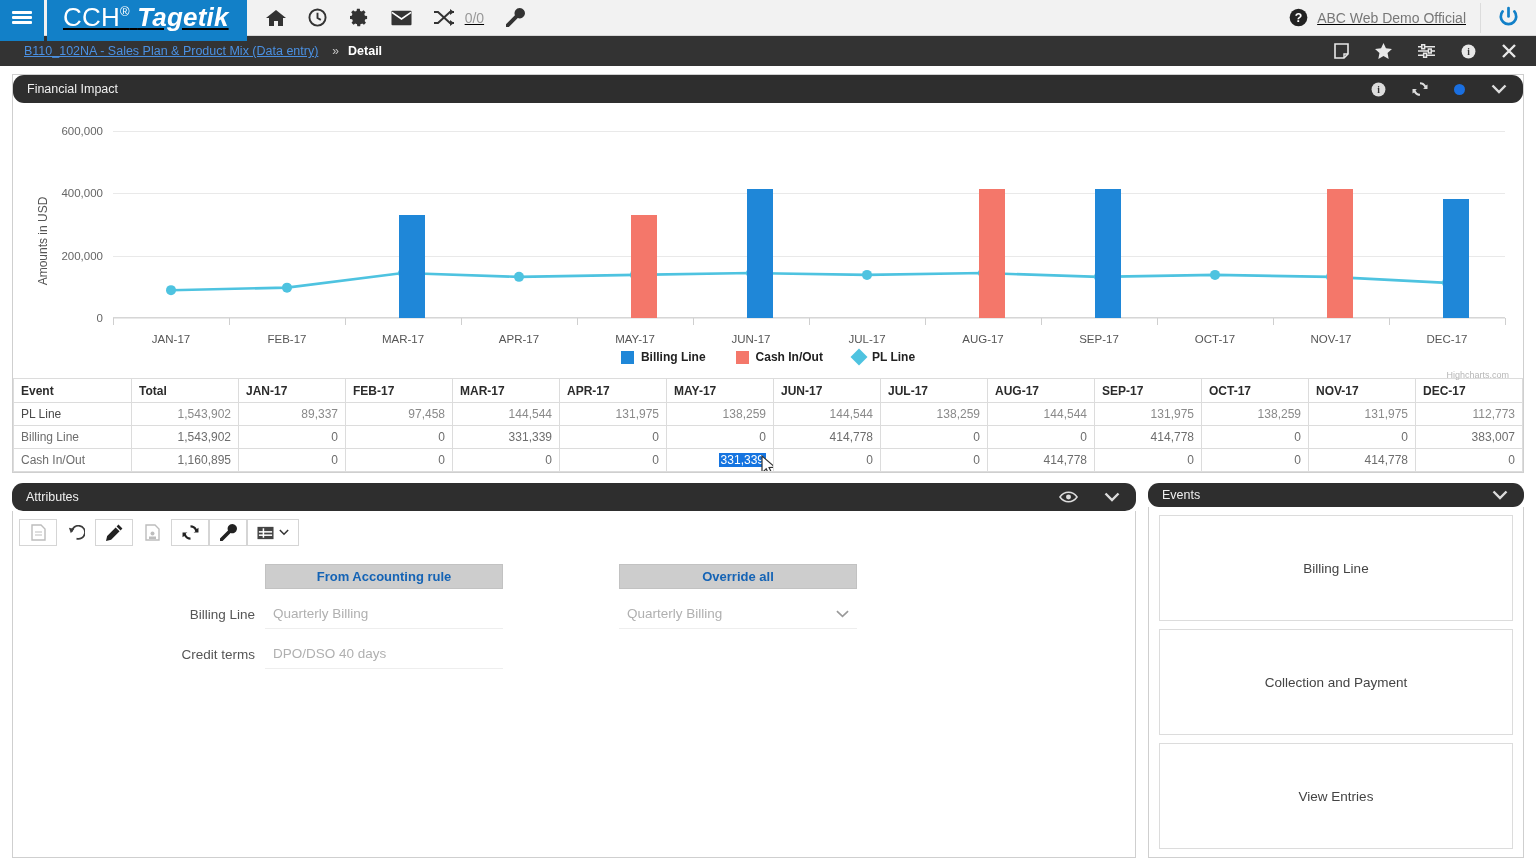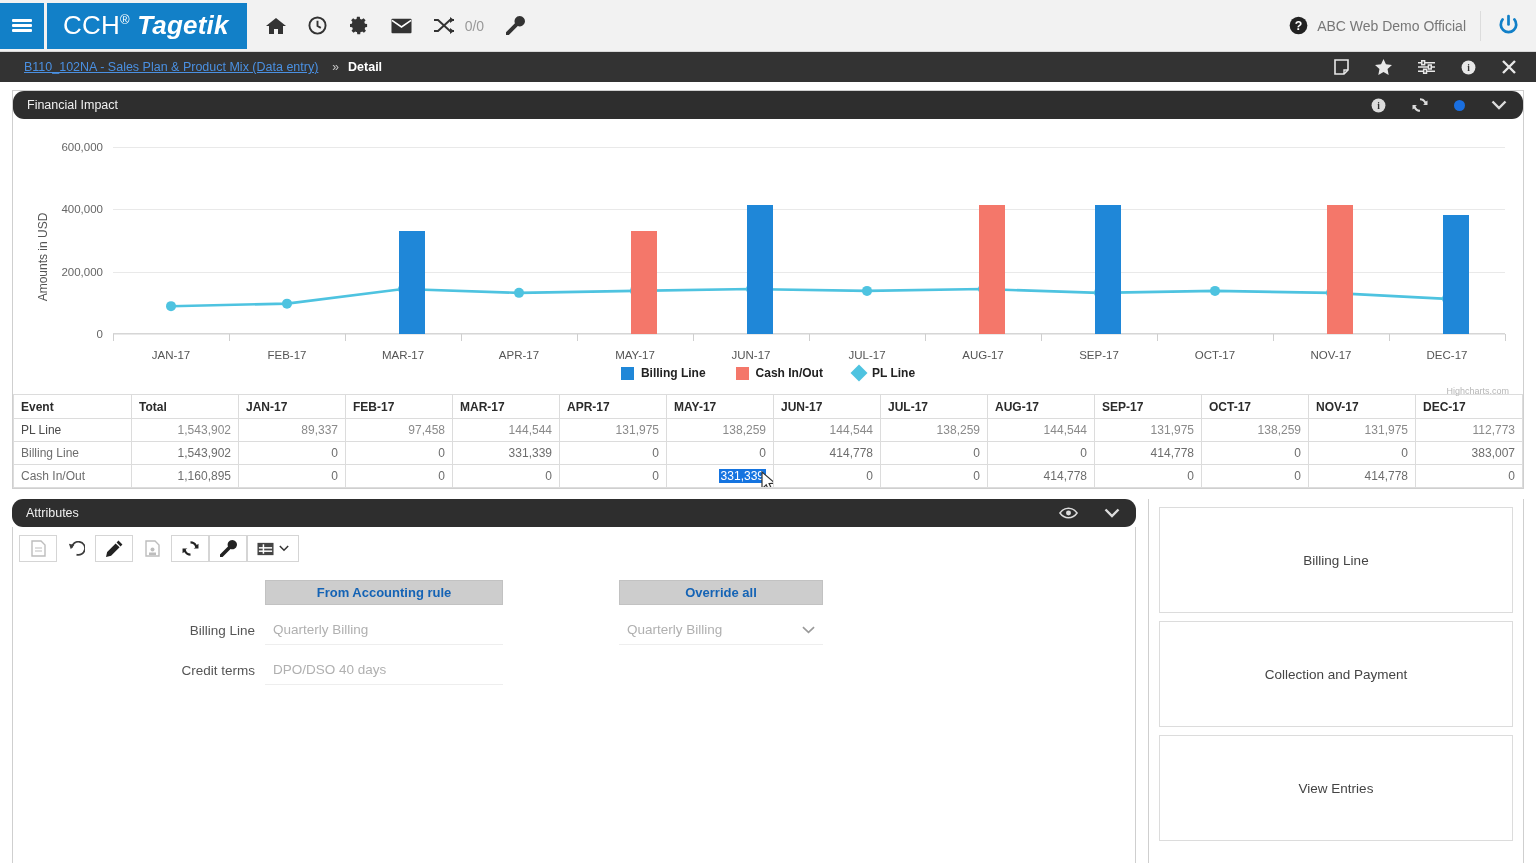--- a/index.html
+++ b/index.html
@@ -5,24 +5,25 @@
   * { box-sizing: border-box; margin: 0; padding: 0; }
   html, body {
     width: 1536px; height: 863px;
     background: #ffffff;
     font-family: "Liberation Sans", sans-serif;
     overflow: hidden;
   }
 
   
   .topbar {
-    height: 52px; width: 100%;
+    height: 36px; width: 100%;
     background: #f2f2f2;
     display: flex; align-items: center;
     border-bottom: 1px solid #d8d8d8;
+    text-decoration: underline;
   }
   .hamburger {
     width: 44px; height: 46px; background: #1280c8;
     display: flex; align-items: center; justify-content: center;
     cursor: pointer;
   }
   .hamburger span { display:block; width: 20px; height: 3px; background:#fff; margin:2.2px 0; border-radius:1px;}
   .logo-box {
     background: #1280c8; height: 46px;
     padding: 0 18px 0 16px;
@@ -136,21 +137,21 @@
     border: 1px solid transparent; background:transparent; cursor:pointer; color:#3b3b3b;
   }
   .tbtn.framed { border:1px solid #d5d5d5; background:#fff; }
   .tbtn.dim { color:#bdbdbd; }
   .tbtn.combo { width: 52px; gap:5px; }
 
   .form { padding: 14px 0 0 0; }
   .hdrrow { display:flex; align-items:center; }
   .lbl-col { width: 252px; text-align:right; padding-right:10px; font-size:13.5px; color:#555;}
   .val-col { width: 238px; }
-  .val-col2 { width: 204px; margin-left: 116px;}
+  .val-col2 { width: 238px; margin-left: 116px;}
   .colhdr {
     background:#cdcdcd; color:#1463b5; font-weight:700; font-size:13px;
     text-align:center; padding:4px 0; border:1px solid #c2c2c2;
   }
   .fld {
     height: 30px; display:flex; align-items:center; padding:0 8px;
     font-size:13.5px; color:#b0b0b0; border-bottom:1px solid #eee; background:#fff;
   }
   .fld.sel { justify-content: space-between; }
   .frow { display:flex; align-items:center; margin-top: 10px;}
@@ -556,19 +557,29 @@
           <div class="lbl-col">Credit terms</div>
           <div class="val-col">
               <div class="fld">DPO/DSO 40 days</div>
             </div>
         </div>
       </div>
     </div>
   </div>
 
   <div class="events">
+    <div class="panel-head">
+      <span class="panel-title">Events</span>
+      <div class="panel-head-icons">
+        <span class="phi">
+          <svg width="16" height="11" viewBox="0 0 16 11">
+              <path fill="none" stroke="#dcdcdc" stroke-width="2.4" d="M1.5 1.5L8 8l6.5-6.5"></path>
+            </svg>
+        </span>
+      </div>
+    </div>
     <div class="panel-body">
       <div class="evbtn">Billing Line</div>
       <div class="evbtn">Collection and Payment</div>
       <div class="evbtn">View Entries</div>
     </div>
   </div>
 </div>
 
 </body></html>

